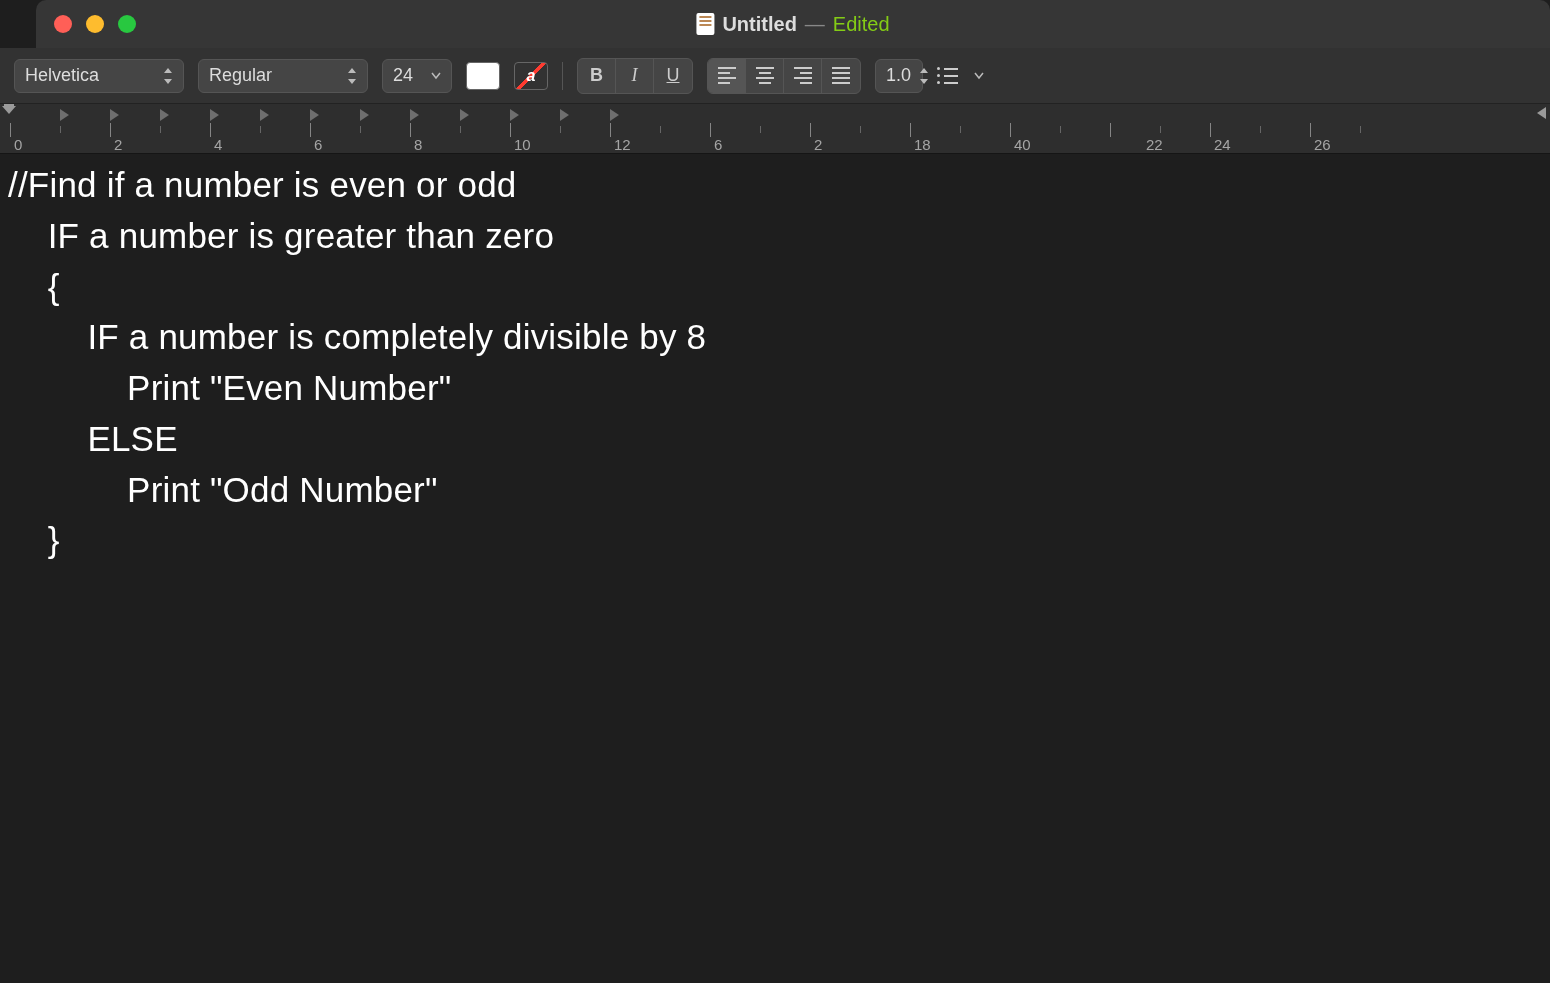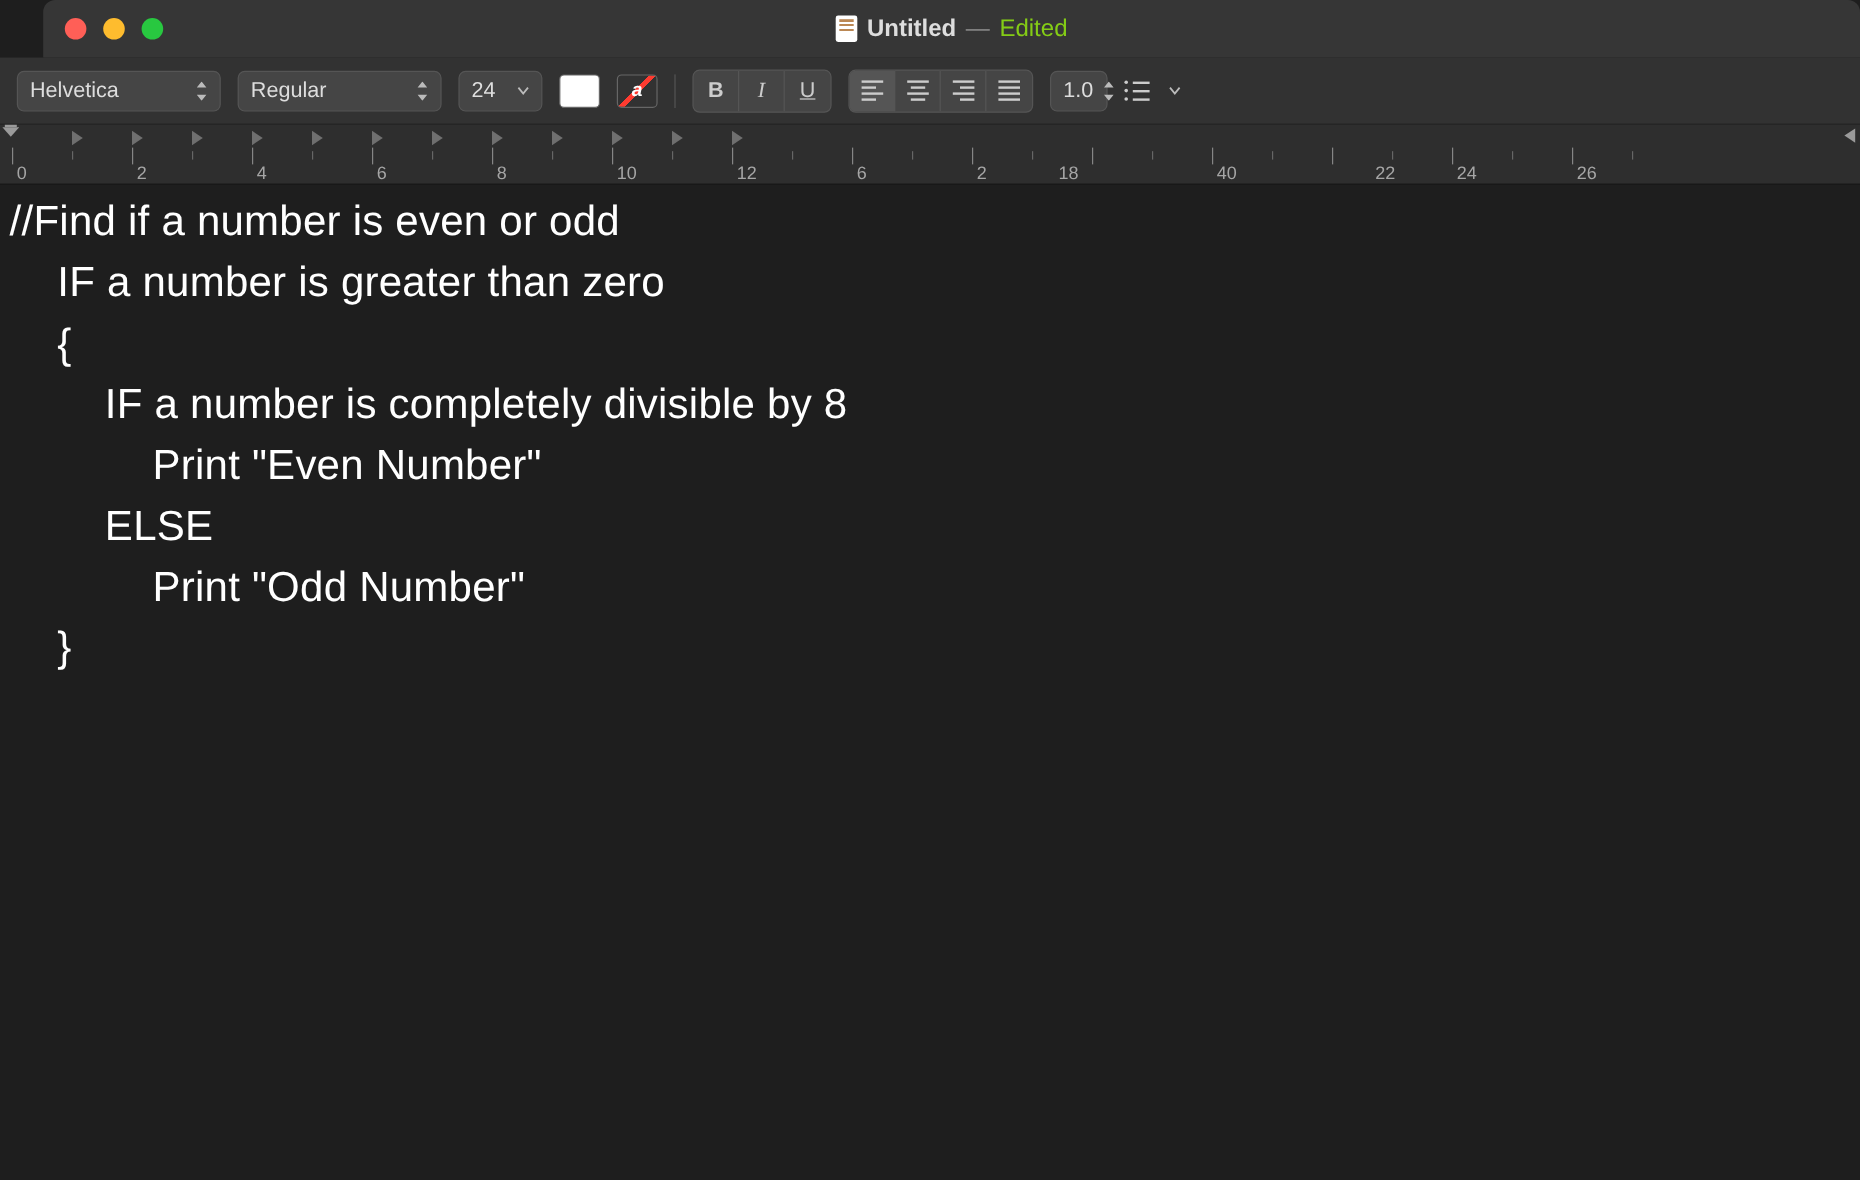--- a/index.html
+++ b/index.html
@@ -421,21 +421,21 @@
       <div class="tick-major" style="left: 610px;"></div>
       <div class="tick-label" style="left: 610px;">12</div>
       <div class="tick-minor" style="left: 660px;"></div>
       <div class="tick-major" style="left: 710px;"></div>
       <div class="tick-label" style="left: 710px;">6</div>
       <div class="tick-minor" style="left: 760px;"></div>
       <div class="tick-major" style="left: 810px;"></div>
       <div class="tick-label" style="left: 810px;">2</div>
       <div class="tick-minor" style="left: 860px;"></div>
       <div class="tick-major" style="left: 910px;"></div>
-      <div class="tick-label" style="left: 878px;">18</div>
+      <div class="tick-label" style="left: 910px;">18</div>
       <div class="tick-minor" style="left: 960px;"></div>
       <div class="tick-major" style="left: 1010px;"></div>
       <div class="tick-label" style="left: 1010px;">40</div>
       <div class="tick-minor" style="left: 1060px;"></div>
       <div class="tick-major" style="left: 1110px;"></div>
       <div class="tick-label" style="left: 1110px; margin-left: 32px;">22</div>
       <div class="tick-minor" style="left: 1160px;"></div>
       <div class="tick-major" style="left: 1210px;"></div>
       <div class="tick-label" style="left: 1210px;">24</div>
       <div class="tick-minor" style="left: 1260px;"></div>

